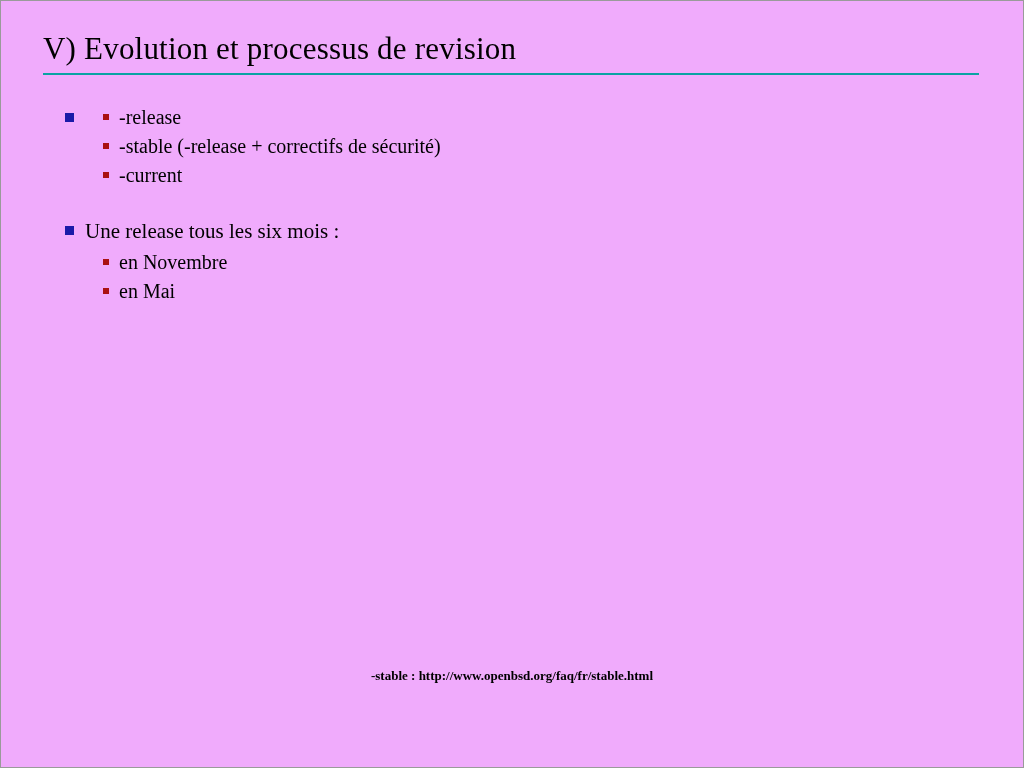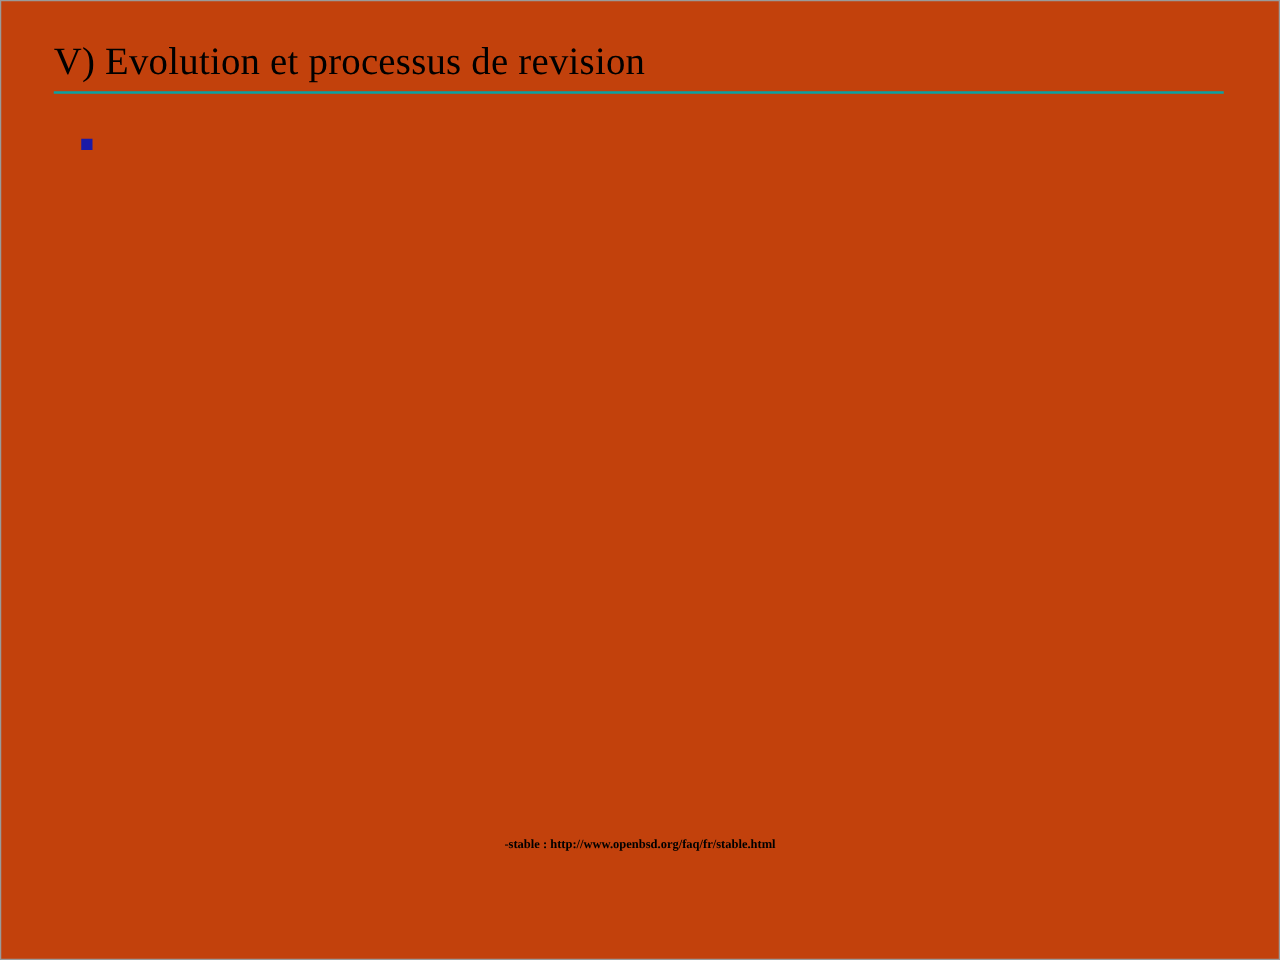--- a/index.html
+++ b/index.html
@@ -13,21 +13,21 @@
     font-family: "Liberation Serif", serif;
     color: #000000;
     overflow: hidden;
   }
   .slide {
     position: relative;
     width: 1024px;
     height: 768px;
     box-sizing: border-box;
     border: 1px solid #9a9a9a;
-    background: #c2410c;
+    background: #f0abfc;
   }
   .title {
     position: absolute;
     left: 42px;
     top: 30px;
     font-size: 31px;
     font-family: "Liberation Serif", serif;
     color: #000000;
     letter-spacing: 0.2px;
     white-space: nowrap;
@@ -88,41 +88,71 @@
   }
   .sub.spaced .lvl2 { line-height: 29px; }
   .footer {
     position: absolute;
     left: 0;
     right: 0;
     top: 663px;
     text-align: center;
     font-family: "Liberation Serif", serif;
     font-weight: bold;
-    font-size: 10px;
+    font-size: 13px;
     line-height: 23px;
     color: #000000;
   }
 </style>
 </head>
 <body>
 
 <div class="slide">
 
   <div class="title">V) Evolution et processus de revision</div>
   <div class="title-rule"></div>
 
   <div class="content">
 
     <div class="group g1">
       <div class="lvl1">
         <span class="bullet"></span>
       </div>
+      <div class="sub">
+        <div class="lvl2">
+          <span class="bullet"></span>
+          <span>-release</span>
+        </div>
+        <div class="lvl2">
+          <span class="bullet"></span>
+          <span>-stable (-release + correctifs de sécurité)</span>
+        </div>
+        <div class="lvl2">
+          <span class="bullet"></span>
+          <span>-current</span>
+        </div>
+      </div>
     </div>
 
+    <div class="group g2">
+      <div class="lvl1">
+        <span class="bullet"></span>
+        <span>Une release tous les six mois :</span>
+      </div>
+      <div class="sub spaced">
+        <div class="lvl2">
+          <span class="bullet"></span>
+          <span>en Novembre</span>
+        </div>
+        <div class="lvl2">
+          <span class="bullet"></span>
+          <span>en Mai</span>
+        </div>
+      </div>
+    </div>
 
 
   </div>
 
   <div class="footer">
     <div>-stable : http://www.openbsd.org/faq/fr/stable.html</div>
   </div>
 
 </div>
 

